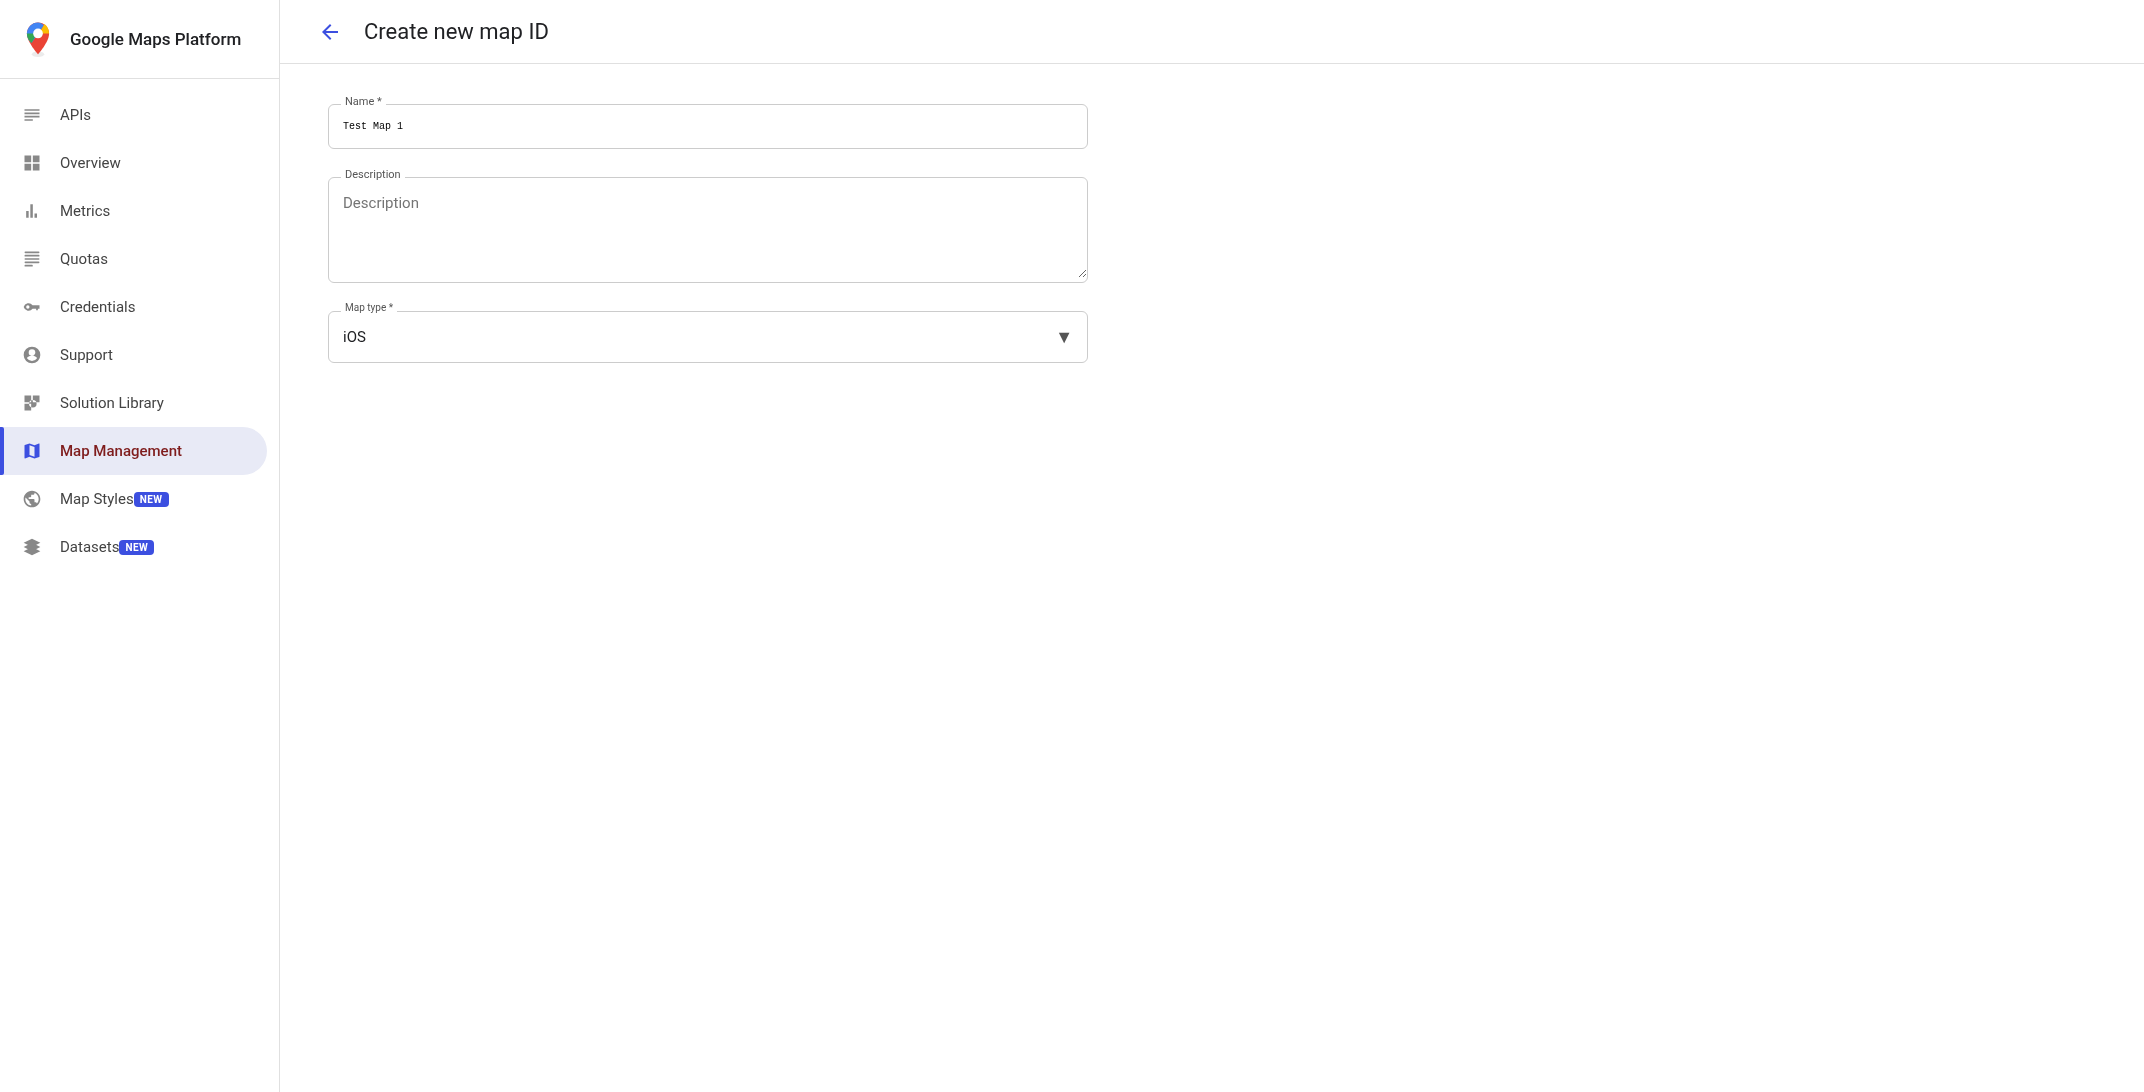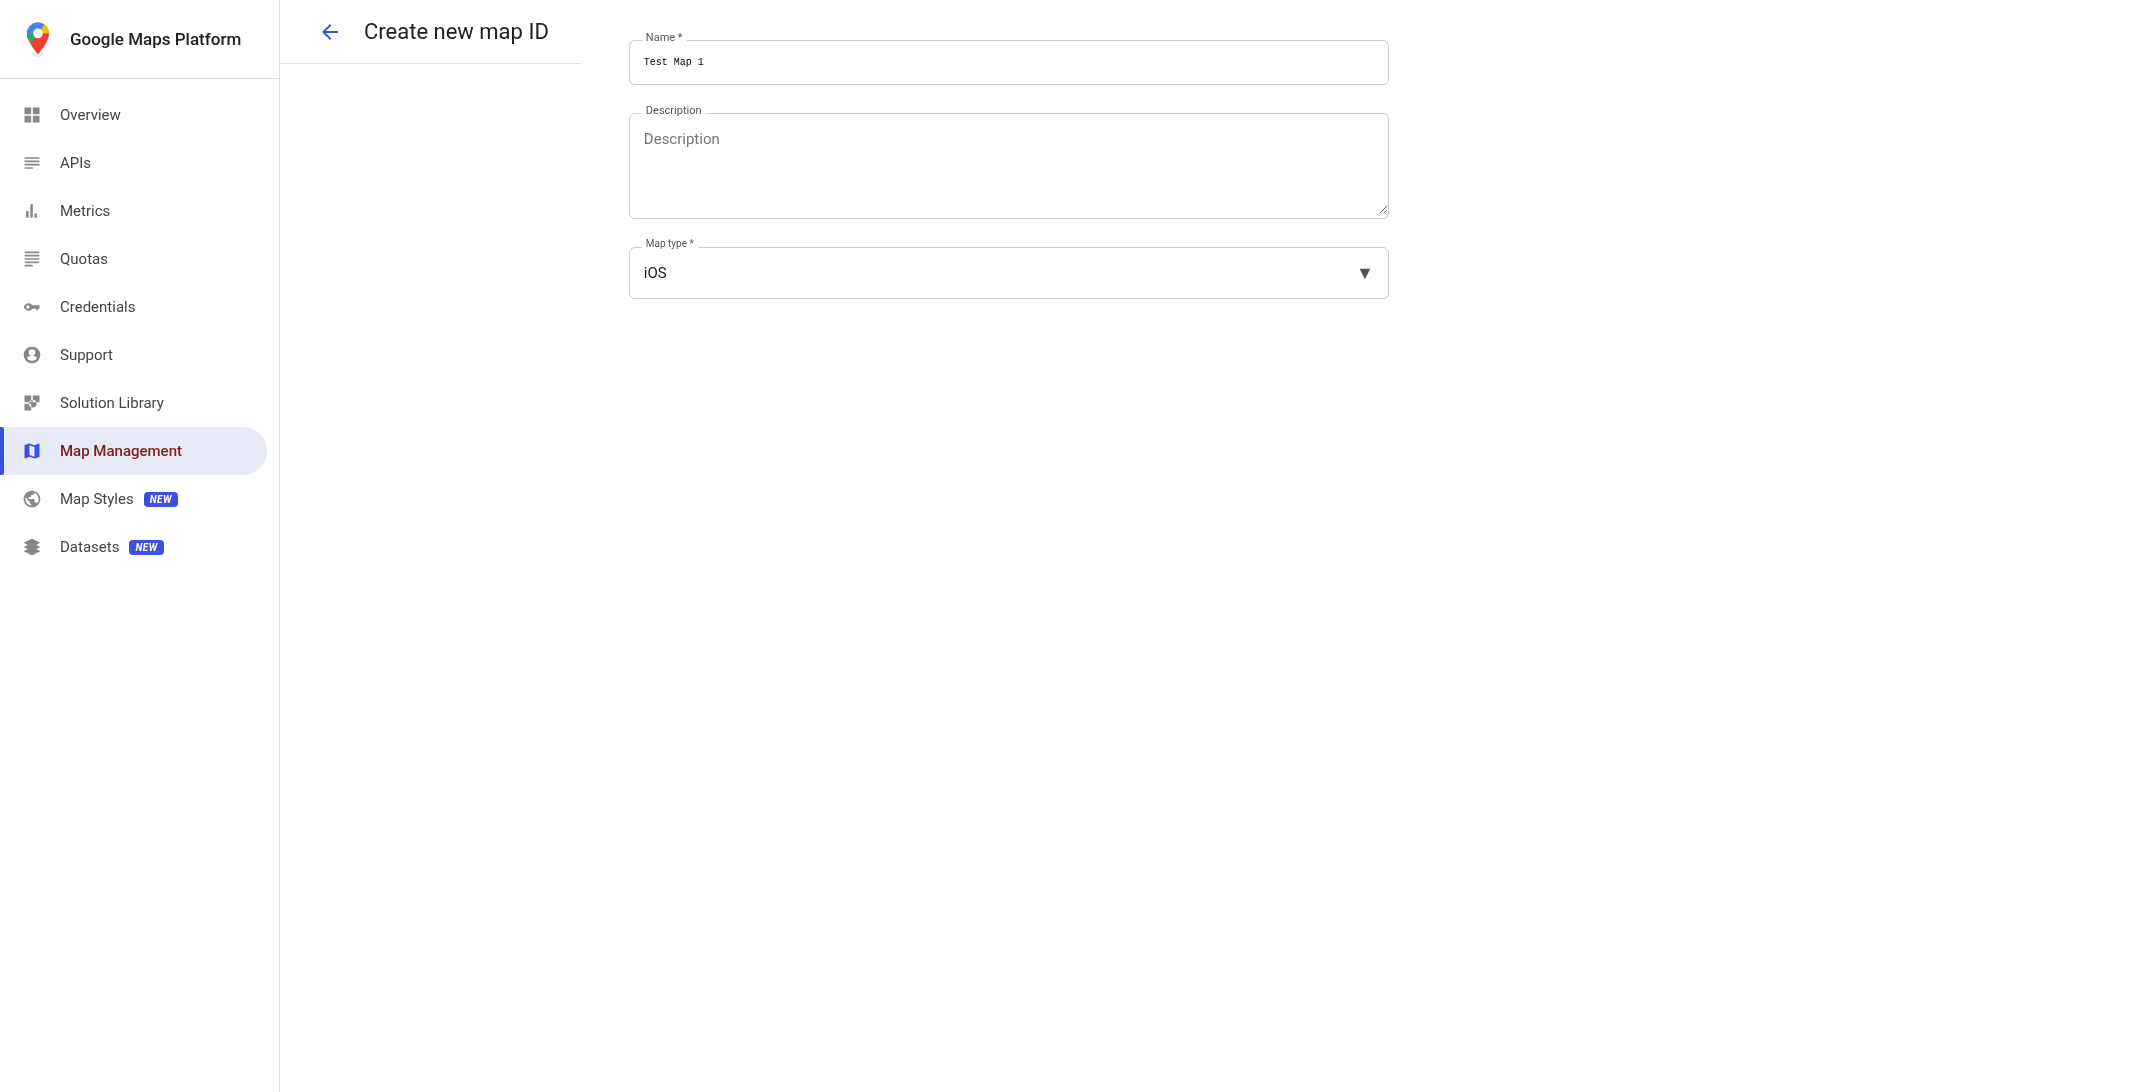--- a/index.html
+++ b/index.html
@@ -81,30 +81,28 @@
     .nav-item.active .nav-icon {
       color: #3c4fe0;
     }
     .badge-new {
       background: #3c4fe0;
       color: #fff;
       font-size: 10px;
       font-weight: 700;
       padding: 2px 6px;
       border-radius: 4px;
-      margin-left: 10px;
       letter-spacing: 0.5px;
-      font-style: italic;
     }
 
     
     .main {
       flex: 1;
       display: flex;
-      flex-direction: row;
+      flex-direction: column;
       overflow: hidden;
     }
     .main-header {
       display: flex;
       align-items: center;
       padding: 16px 32px;
       border-bottom: 1px solid #e0e0e0;
       height: 64px;
       background: #fff;
     }
@@ -238,33 +236,33 @@
       <circle cx="20" cy="18" r="7" fill="#fff"></circle>
     </svg>
     <span class="sidebar-title">Google Maps Platform</span>
   </div>
 
   <nav class="sidebar-nav">
 
     <div class="nav-item">
       <span class="nav-icon">
         <svg width="20" height="20" viewBox="0 0 24 24" fill="currentColor">
+            <path d="M3 5h18v2H3zm0 4h18v2H3zm0 4h18v2H3zm0 4h10v2H3z" opacity="0.7"></path>
+          </svg>
+      </span>
+      <span>APIs</span>
+    </div>
+
+    <div class="nav-item">
+      <span class="nav-icon">
+        <svg width="20" height="20" viewBox="0 0 24 24" fill="currentColor">
             <path d="M3 3h8v8H3zm10 0h8v8h-8zM3 13h8v8H3zm10 0h8v8h-8z" opacity="0.7"></path>
           </svg>
       </span>
       <span>Overview</span>
-    </div>
-
-    <div class="nav-item">
-      <span class="nav-icon">
-        <svg width="20" height="20" viewBox="0 0 24 24" fill="currentColor">
-            <path d="M3 5h18v2H3zm0 4h18v2H3zm0 4h18v2H3zm0 4h10v2H3z" opacity="0.7"></path>
-          </svg>
-      </span>
-      <span>APIs</span>
     </div>
 
     <div class="nav-item">
       <span class="nav-icon">
         <svg width="20" height="20" viewBox="0 0 24 24" fill="currentColor">
             <path d="M5 20v-8h3v8H5zm5 0V4h3v16h-3zm5 0v-5h3v5h-3z" opacity="0.7"></path>
           </svg>
       </span>
       <span>Metrics</span>
     </div>

